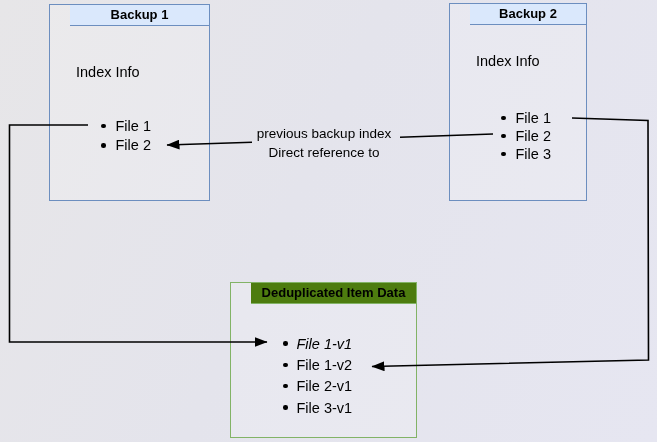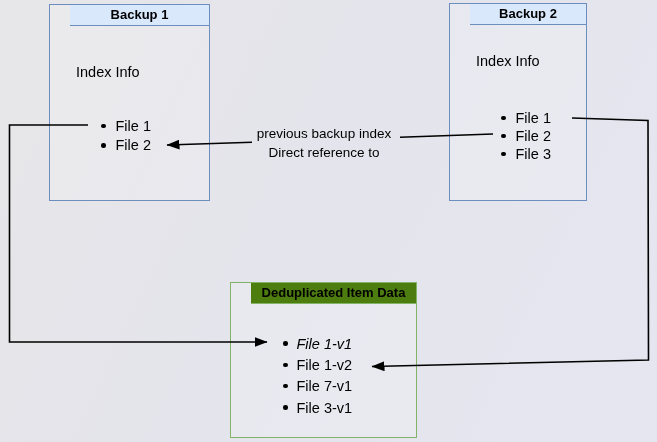--- a/index.html
+++ b/index.html
@@ -109,21 +109,21 @@
     <div class="li" style="height:21.3px;">
       <span class="dot"></span>
       <span style="margin-left:9px;font-style:italic;">File 1-v1</span>
     </div>
     <div class="li" style="height:21.3px;">
       <span class="dot"></span>
       <span style="margin-left:9px;">File 1-v2</span>
     </div>
     <div class="li" style="height:21.3px;">
       <span class="dot"></span>
-      <span style="margin-left:9px;">File 7-v1</span>
+      <span style="margin-left:9px;">File 2-v1</span>
     </div>
     <div class="li" style="height:21.3px;">
       <span class="dot"></span>
       <span style="margin-left:9px;">File 3-v1</span>
     </div>
   </div>
 </div>
 
 <div class="annotation">
   <div>previous backup index</div>

